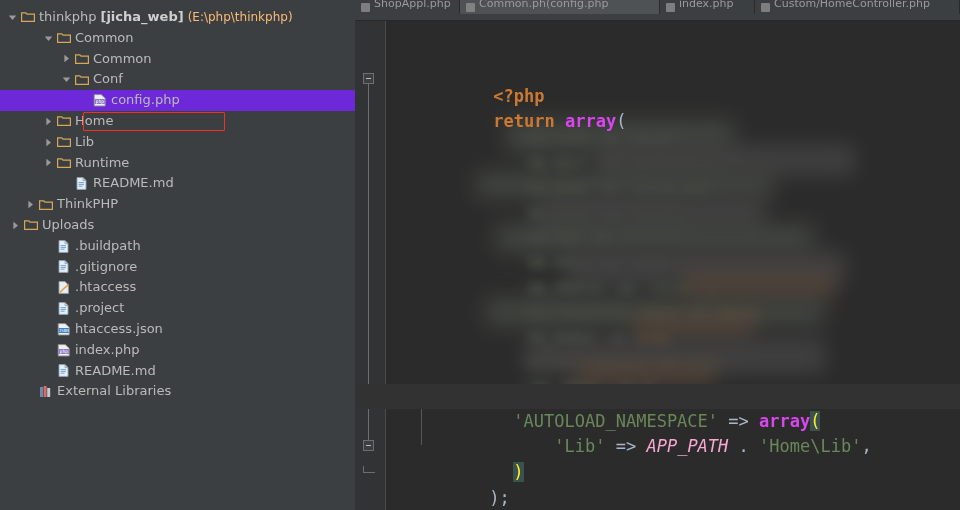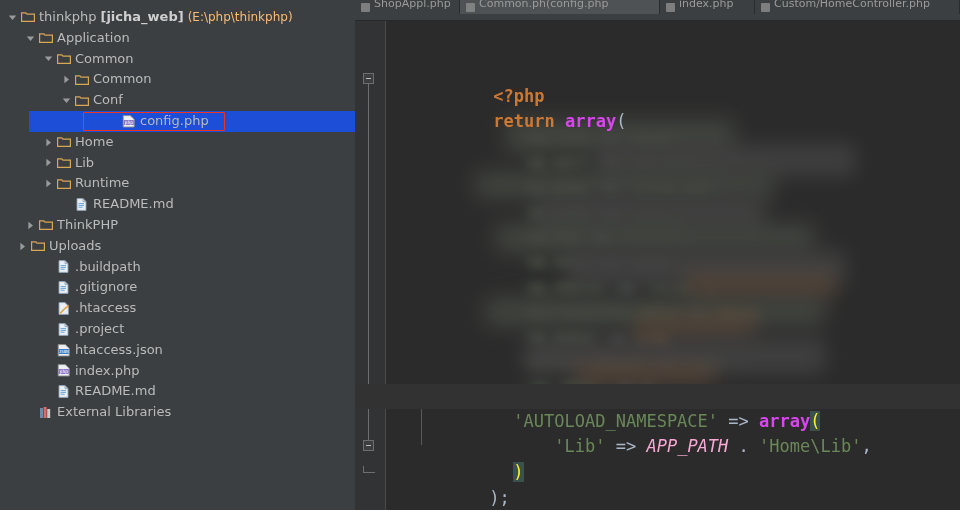--- a/index.html
+++ b/index.html
@@ -22,21 +22,21 @@
   .tree{padding-top:7px;}
   .row{
     position:relative;
     height:20.8px;line-height:20.8px;
     white-space:nowrap;
     display:flex;align-items:center;
     font-size:13px;
     color:#bbbbbb;
     padding-left:6px;
   }
-  .row.sel{background:#1d4ed8;margin-left:29px;}
+  .row.sel{background:#6d28d9;}
   .arrow{
     width:13px;height:20px;flex:0 0 13px;
     display:flex;align-items:center;justify-content:center;
   }
   .arrow svg{display:block;}
   .ico{
     width:17px;height:20px;flex:0 0 17px;
     display:flex;align-items:center;justify-content:center;
     margin-right:3px;
   }
@@ -215,35 +215,20 @@
             <svg width="14" height="12" viewBox="0 0 14 12">
               <path d="M0.6 1.8h4.2l1.2 1.4h7.4v7.2H0.6z" fill="none" stroke="#d8a657" stroke-width="1.2"></path>
             </svg>
           </span>
           <span class="label">
             <span>thinkphp</span>
             <span class="lbl-b">[jicha_web]</span>
             <span class="lbl-dim">(E:\php\thinkphp)</span>
           </span>
         </div>
-        <div class="row" style="padding-left: 24px;">
-          <span class="arrow">
-            <svg width="9" height="9" viewBox="0 0 9 9">
-              <path d="M0.8 2.4h7.4L4.5 7z" fill="#9a9a9a"></path>
-            </svg>
-          </span>
-          <span class="ico">
-            <svg width="14" height="12" viewBox="0 0 14 12">
-              <path d="M0.6 1.8h4.2l1.2 1.4h7.4v7.2H0.6z" fill="none" stroke="#d8a657" stroke-width="1.2"></path>
-            </svg>
-          </span>
-          <span class="label">
-            <span>Application</span>
-          </span>
-        </div>
         <div class="row" style="padding-left: 42px;">
           <span class="arrow">
             <svg width="9" height="9" viewBox="0 0 9 9">
               <path d="M0.8 2.4h7.4L4.5 7z" fill="#9a9a9a"></path>
             </svg>
           </span>
           <span class="ico">
             <svg width="14" height="12" viewBox="0 0 14 12">
               <path d="M0.6 1.8h4.2l1.2 1.4h7.4v7.2H0.6z" fill="none" stroke="#d8a657" stroke-width="1.2"></path>
             </svg>
@@ -363,21 +348,21 @@
           </span>
           <span class="ico">
             <svg width="14" height="12" viewBox="0 0 14 12">
               <path d="M0.6 1.8h4.2l1.2 1.4h7.4v7.2H0.6z" fill="none" stroke="#d8a657" stroke-width="1.2"></path>
             </svg>
           </span>
           <span class="label">
             <span>ThinkPHP</span>
           </span>
         </div>
-        <div class="row" style="padding-left: 16px;">
+        <div class="row" style="padding-left: 9px;">
           <span class="arrow">
             <svg width="9" height="9" viewBox="0 0 9 9">
               <path d="M2.4 0.8v7.4L7 4.5z" fill="#9a9a9a"></path>
             </svg>
           </span>
           <span class="ico">
             <svg width="14" height="12" viewBox="0 0 14 12">
               <path d="M0.6 1.8h4.2l1.2 1.4h7.4v7.2H0.6z" fill="none" stroke="#d8a657" stroke-width="1.2"></path>
             </svg>
           </span>

